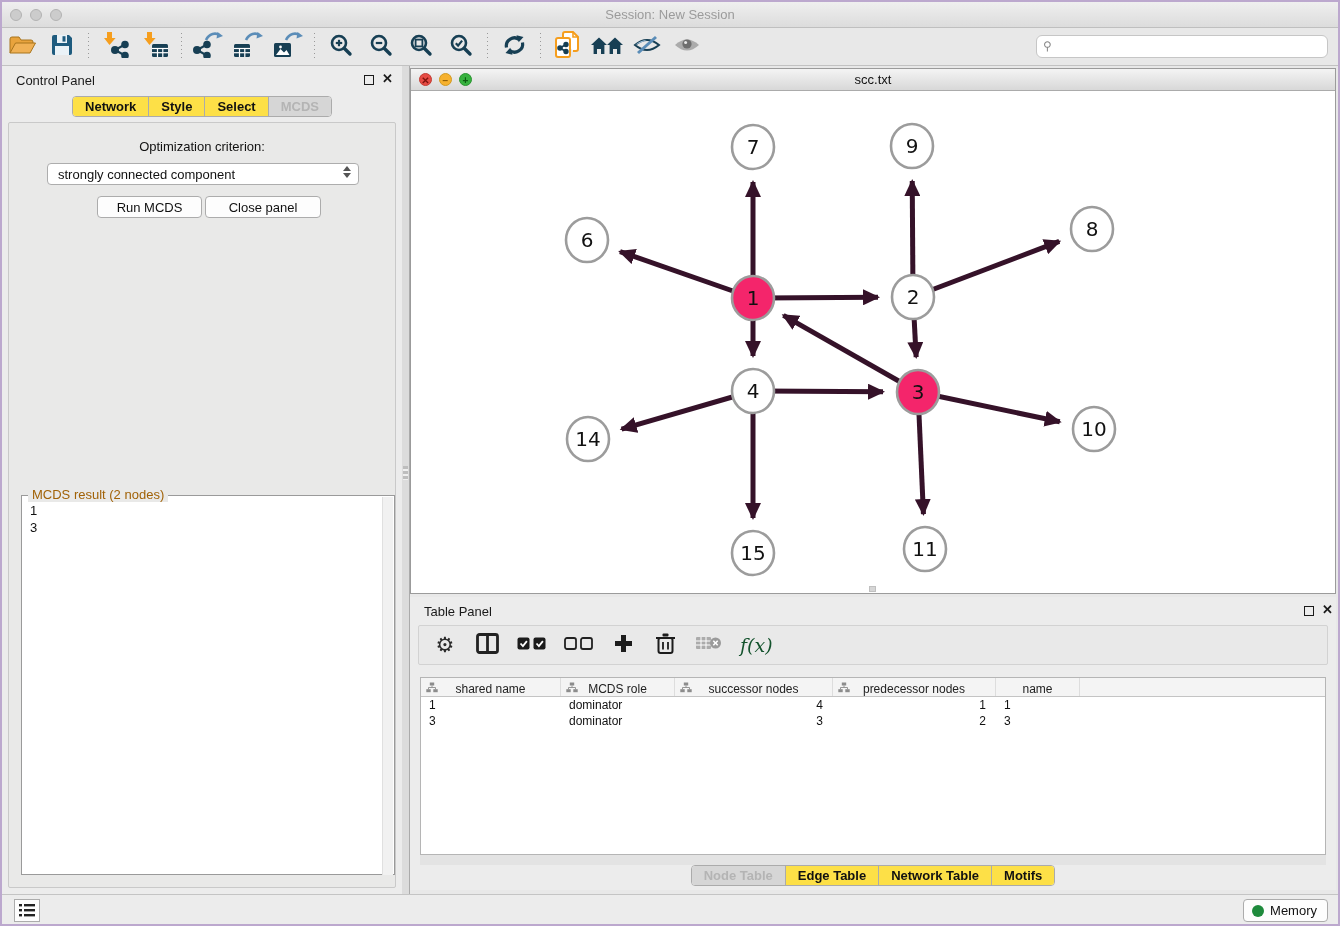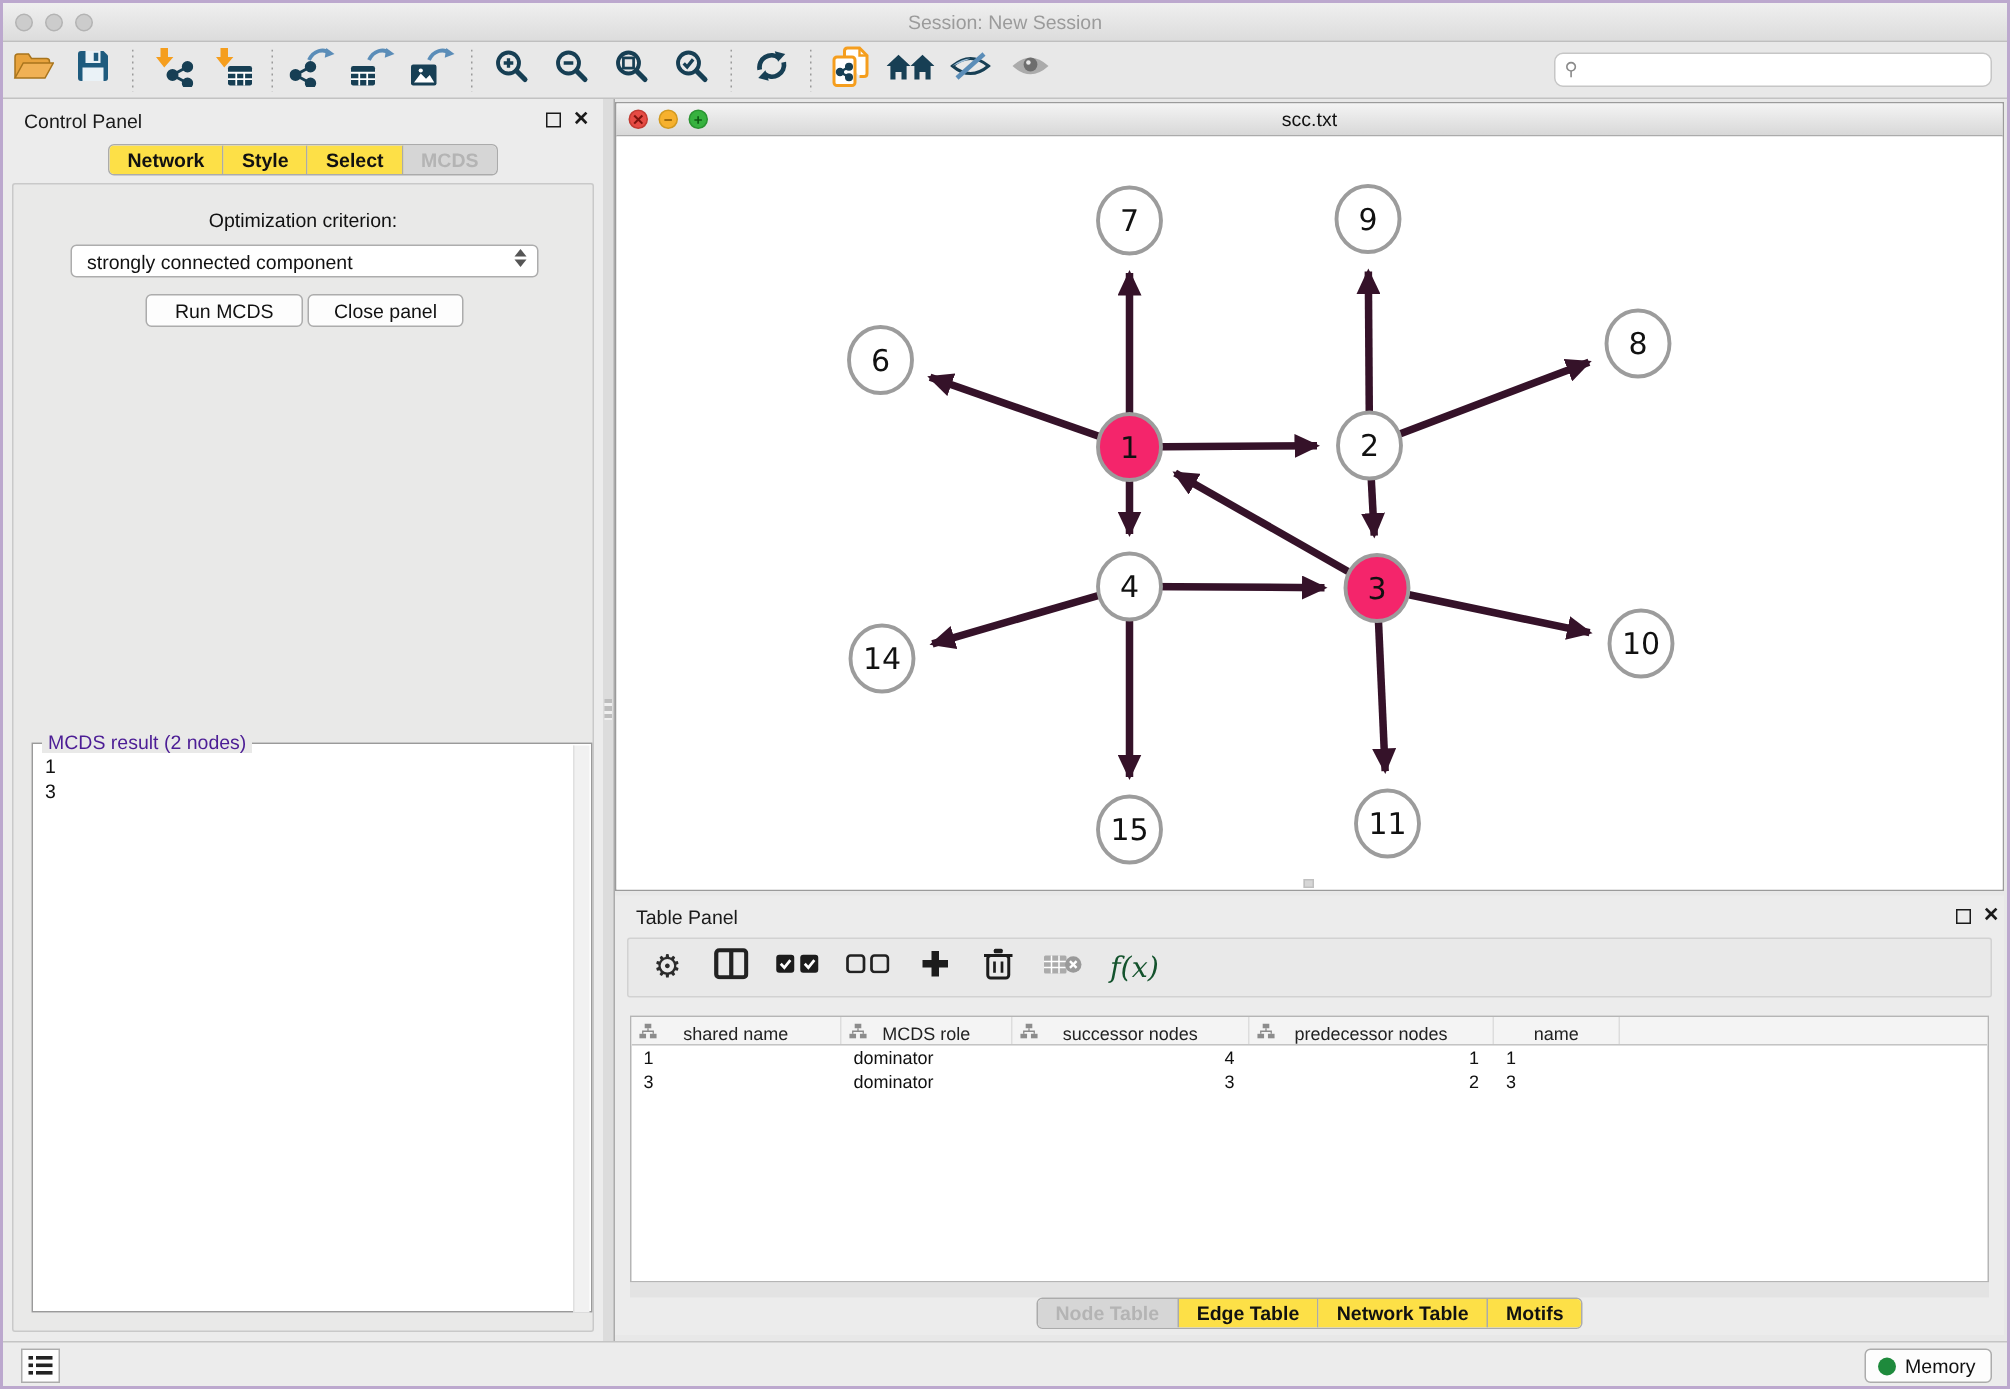--- a/index.html
+++ b/index.html
@@ -48,21 +48,21 @@
     display:flex; align-items:center; padding-left:10px; }
   .combo-arrows { position:absolute; right:7px; top:2px; display:flex; flex-direction:column; gap:2px; }
   .combo-arrows i { display:block; width:0; height:0; border-left:4px solid transparent; border-right:4px solid transparent; }
   .arr-up { border-bottom:5px solid #555; }
   .arr-dn { border-top:5px solid #555; }
   .btn { position:absolute; height:22px; background:#FDFDFD; border:1px solid #ACACAC;
     border-radius:4px; font-size:13px; color:#111; display:flex; align-items:center; justify-content:center; }
   .result-box { position:absolute; left:12px; top:372px; width:374px; height:380px;
     border:1px solid #9A9A9A; background:#fff; }
   .result-legend { position:absolute; left:6px; top:-9px; background:#E9E9E8; padding:0 4px;
-    font-size:13px; color:#4c1d95; white-space:nowrap; }
+    font-size:13px; color:#a16207; white-space:nowrap; }
   .result-lines { position:absolute; left:8px; top:6px; font-size:13px; color:#111; line-height:17px; }
   .result-scroll { position:absolute; right:1px; top:1px; width:11px; height:378px; background:#F1F1F1; border-left:1px solid #E0E0E0; }
 
   
   .splitter { position:absolute; left:400px; top:64px; width:8px; height:828px; background:#DCDCDC; border-right:1px solid #ABABAB; }
   .grip { position:absolute; left:1px; top:400px; width:5px; height:14px;
     background:repeating-linear-gradient(#bdbdbd 0 3px, #efefef 3px 5px); }
 
   
   .net-window { position:absolute; left:408px; top:66px; width:926px; height:526px;
@@ -303,21 +303,21 @@
       <div class="combo">
         <span>strongly connected component</span>
         <span class="combo-arrows">
             <i class="arr-up"></i>
             <i class="arr-dn"></i>
           </span>
       </div>
       <div class="btn" style="left:88px; top:73px; width:105px;">
         <span>Run MCDS</span>
       </div>
-      <div class="btn" style="left:196px; top:73px; width:104px;">
+      <div class="btn" style="left:196px; top:73px; width:116px;">
         <span>Close panel</span>
       </div>
       <div class="result-box">
         <span class="result-legend">MCDS result (2 nodes)</span>
         <div class="result-lines" id="result-lines">
             <div>1</div>
             <div>3</div>
           </div>
         <div class="result-scroll"></div>
       </div>

